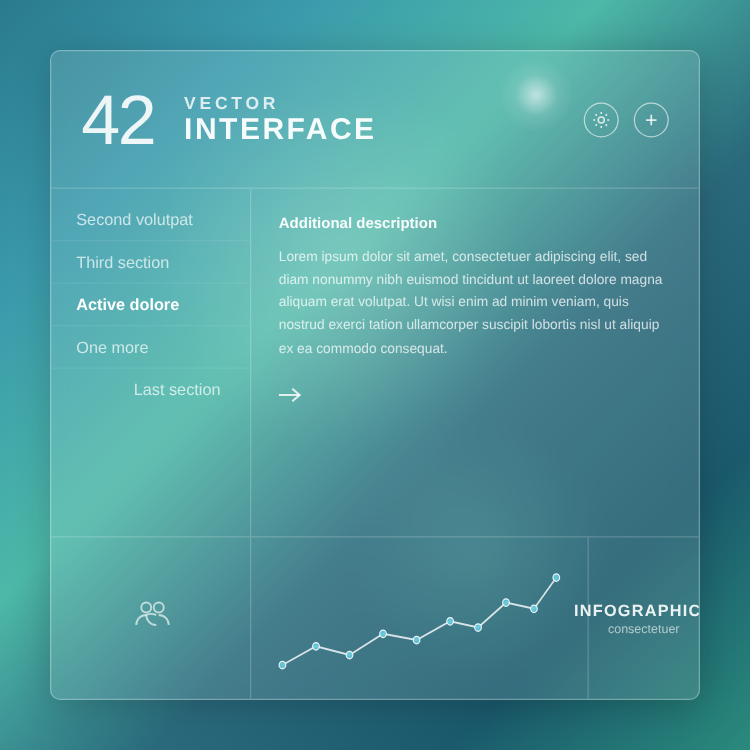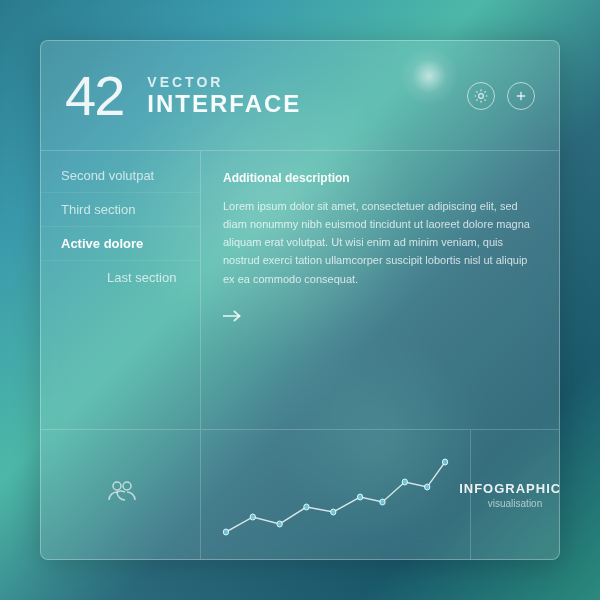--- a/index.html
+++ b/index.html
@@ -275,20 +275,21 @@
           <line x1="4" y1="10" x2="16" y2="10"></line>
         </svg>
       </div>
     </div>
   </div>
 
   <div class="sidebar">
     <div class="nav-item">Second volutpat</div>
     <div class="nav-item">Third section</div>
     <div class="nav-item active">Active dolore</div>
+    <div class="nav-item">One more</div>
     <div class="nav-item">Last section</div>
   </div>
 
   <div class="main-content">
     <div class="content-heading">Additional description</div>
     <div class="content-text">Lorem ipsum dolor sit amet, consectetuer adipiscing elit, sed diam nonummy nibh euismod tincidunt ut laoreet dolore magna aliquam erat volutpat. Ut wisi enim ad minim veniam, quis nostrud exerci tation ullamcorper suscipit lobortis nisl ut aliquip ex ea commodo consequat.</div>
     <div class="arrow-btn">
       <svg viewBox="0 0 24 16">
         <line x1="0" y1="8" x2="20" y2="8"></line>
         <polyline points="13,2 20,8 13,14"></polyline>
@@ -322,17 +323,17 @@
         <circle cx="130" cy="70" r="3" fill="rgba(100,200,220,0.9)" stroke="rgba(255,255,255,0.9)" stroke-width="1"></circle>
         <circle cx="160" cy="55" r="3" fill="rgba(100,200,220,0.9)" stroke="rgba(255,255,255,0.9)" stroke-width="1"></circle>
         <circle cx="185" cy="60" r="3" fill="rgba(100,200,220,0.9)" stroke="rgba(255,255,255,0.9)" stroke-width="1"></circle>
         <circle cx="210" cy="40" r="3" fill="rgba(100,200,220,0.9)" stroke="rgba(255,255,255,0.9)" stroke-width="1"></circle>
         <circle cx="235" cy="45" r="3" fill="rgba(100,200,220,0.9)" stroke="rgba(255,255,255,0.9)" stroke-width="1"></circle>
         <circle cx="255" cy="20" r="3" fill="rgba(100,200,220,0.9)" stroke="rgba(255,255,255,0.9)" stroke-width="1"></circle>
       </svg>
     </div>
     <div class="infographics-panel">
       <div class="infographics-title">INFOGRAPHICS</div>
-      <div class="infographics-sub">visualisation</div>
+      <div class="infographics-sub">consectetuer</div>
     </div>
   </div>
 
 </div>
 
 </body></html>

